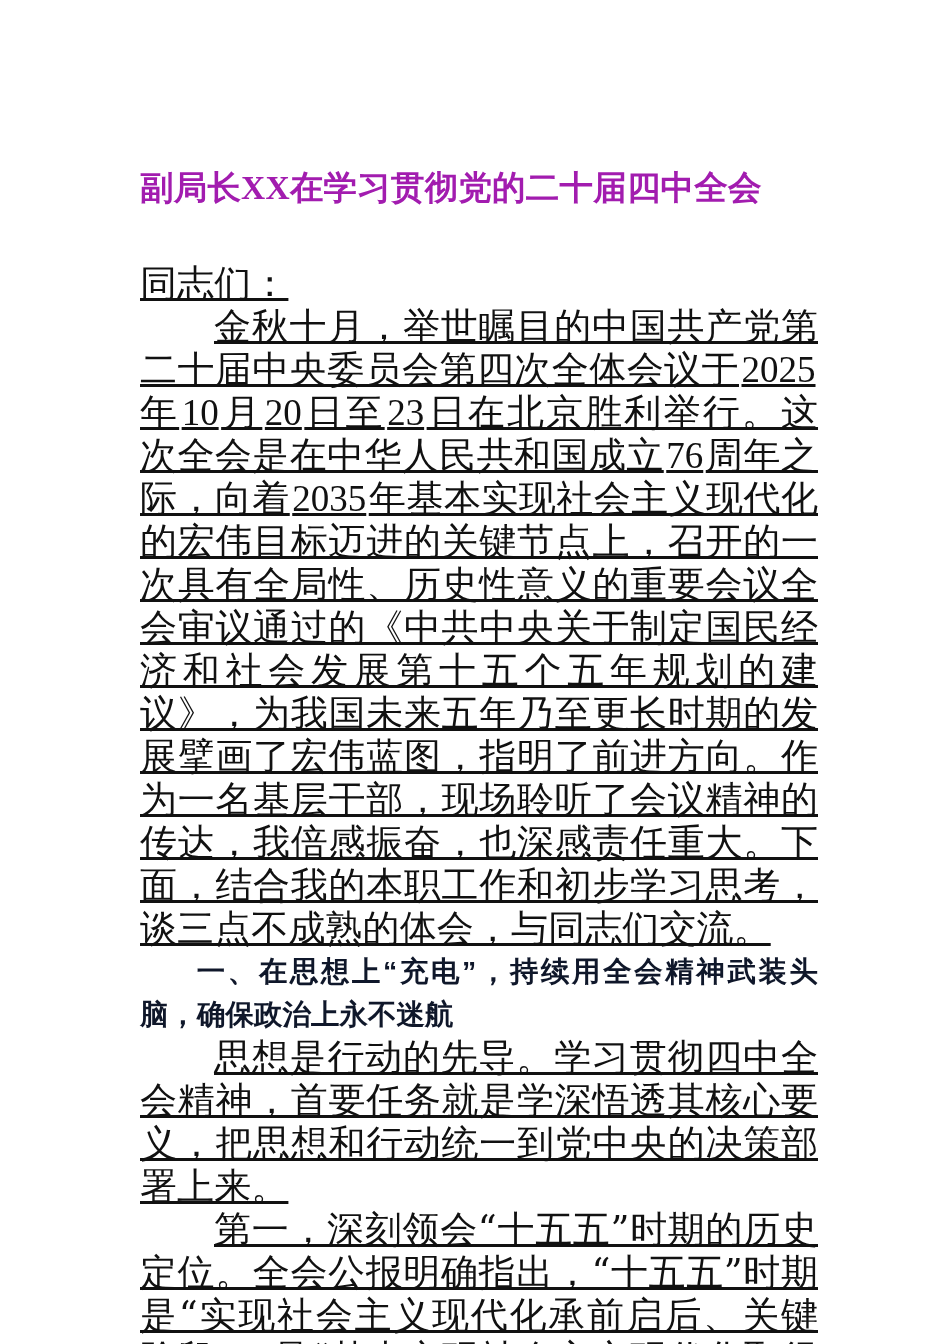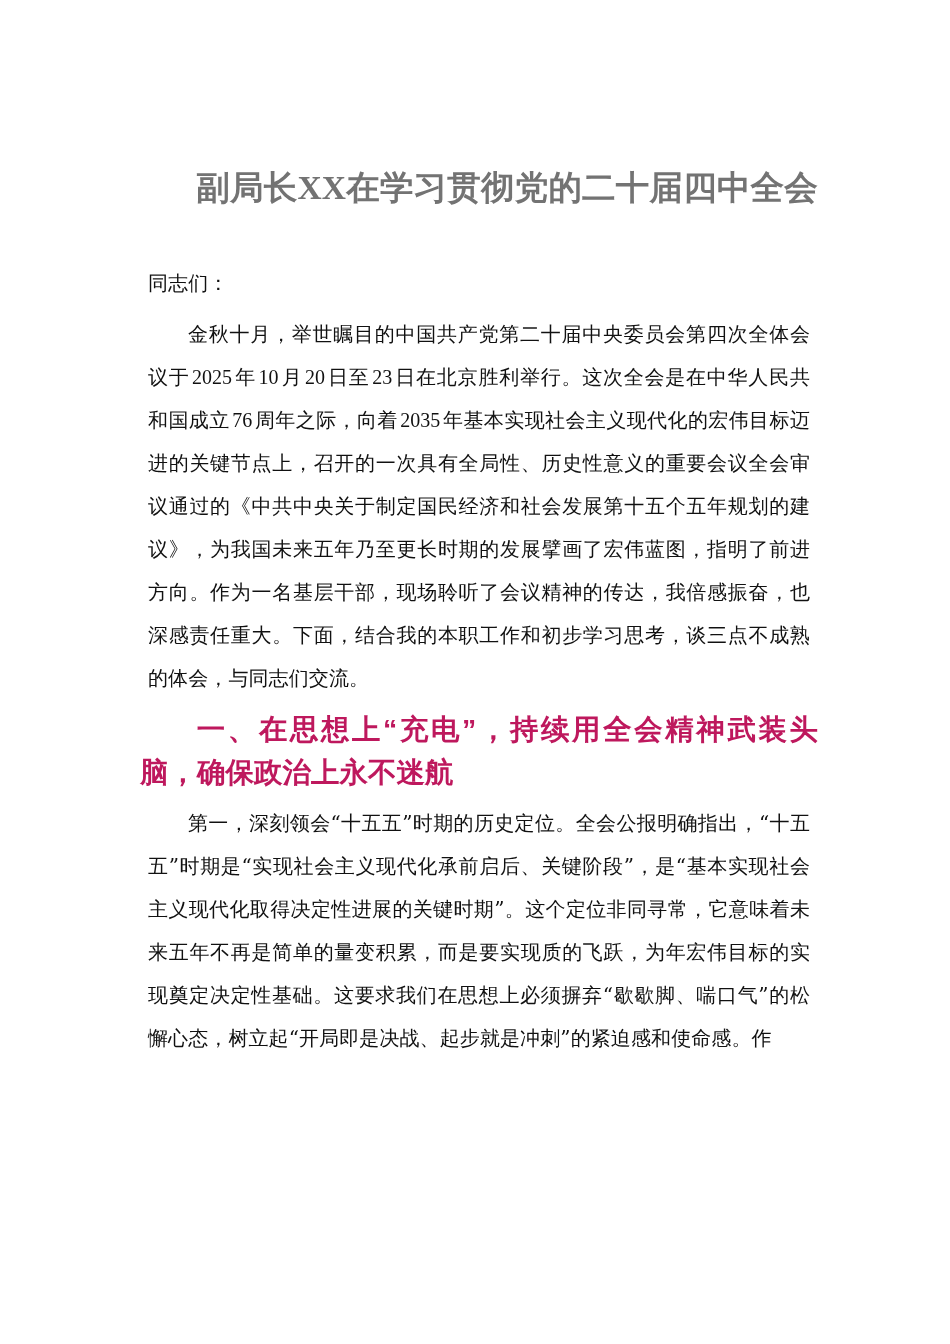--- a/index.html
+++ b/index.html
@@ -22,27 +22,27 @@
     height: 1344px;
     box-sizing: border-box;
     padding: 0 132px 0 140px;
     background: #ffffff;
   }
 
   
   .doc-title {
     margin: 0;
     padding-top: 152px;
-    text-align: right;
+    text-align: left;
     font-family: "Liberation Serif", "DejaVu Serif", serif;
     font-weight: bold;
     font-size: 33.5px;
     line-height: 72px;
     letter-spacing: 0.4px;
-    color: #737373;
+    color: #a21caf;
   }
   .doc-title .title-line {
     display: block;
     white-space: nowrap;
   }
   .doc-title .title-line.line-1 {
     letter-spacing: 0.2px;
   }
 
   
@@ -50,46 +50,47 @@
     margin-top: 38px;
     font-family: "DejaVu Serif", "Liberation Serif", serif;
     font-size: 28.6px;
     line-height: 43px;
     text-align: justify;
     text-justify: inter-ideograph;
     color: #111111;
   }
 
   .para {
-    margin: 8px;
+    margin: 0;
     text-indent: 2em;
     font-family: "DejaVu Serif", "Liberation Serif", serif;
-    font-size: 20px;
+    font-size: 37px;
     line-height: 43px;
     text-align: justify;
     text-justify: inter-ideograph;
     letter-spacing: 0.1px;
     word-break: break-all;
+    text-decoration: underline;
   }
 
   .para.no-indent {
     text-indent: 0;
   }
 
   .section-heading {
     margin: 0;
     text-indent: 2em;
     font-family: "Liberation Sans", "DejaVu Sans", sans-serif;
     font-weight: bold;
     font-size: 28.4px;
     line-height: 43px;
     text-align: justify;
     text-justify: inter-ideograph;
     letter-spacing: 0.1px;
-    color: #be185d;
+    color: #0f172a;
     word-break: break-all;
   }
 
   
   .num {
     font-family: "Liberation Serif", "DejaVu Serif", serif;
     padding: 0 2.5px;
     letter-spacing: 0;
   }
 </style>
@@ -104,17 +105,18 @@
 
   <div class="doc-body">
 
     <p class="para no-indent">同志们：</p>
 
 
     <p class="para">金秋十月，举世瞩目的中国共产党第二十届中央委员会第四次全体会议于<span class="num">2025</span>年<span class="num">10</span>月<span class="num">20</span>日至<span class="num">23</span>日在北京胜利举行。这次全会是在中华人民共和国成立<span class="num">76</span>周年之际，向着<span class="num">2035</span>年基本实现社会主义现代化的宏伟目标迈进的关键节点上，召开的一次具有全局性、历史性意义的重要会议全会审议通过的《中共中央关于制定国民经济和社会发展第十五个五年规划的建议》，为我国未来五年乃至更长时期的发展擘画了宏伟蓝图，指明了前进方向。作为一名基层干部，现场聆听了会议精神的传达，我倍感振奋，也深感责任重大。下面，结合我的本职工作和初步学习思考，谈三点不成熟的体会，与同志们交流。</p>
 
     <p class="section-heading">一、在思想上“充电”，持续用全会精神武装头脑，确保政治上永不迷航</p>
 
+    <p class="para">思想是行动的先导。学习贯彻四中全会精神，首要任务就是学深悟透其核心要义，把思想和行动统一到党中央的决策部署上来。</p>
 
     <p class="para">第一，深刻领会“十五五”时期的历史定位。全会公报明确指出，“十五五”时期是“实现社会主义现代化承前启后、关键阶段”，是“基本实现社会主义现代化取得决定性进展的关键时期”。这个定位非同寻常，它意味着未来五年不再是简单的量变积累，而是要实现质的飞跃，为年宏伟目标的实现奠定决定性基础。这要求我们在思想上必须摒弃“歇歇脚、喘口气”的松懈心态，树立起“开局即是决战、起步就是冲刺”的紧迫感和使命感。作</p>
 
   </div>
 </div>
 
 </body></html>

